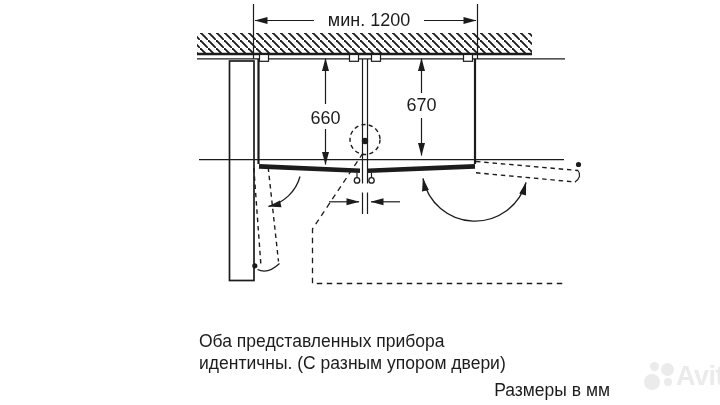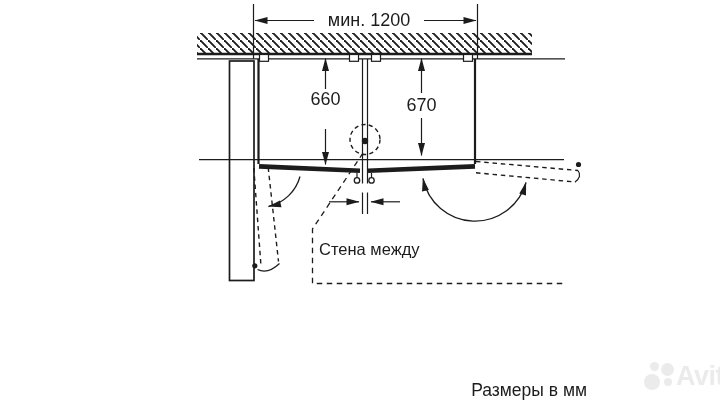--- a/index.html
+++ b/index.html
@@ -7,25 +7,25 @@
     position:relative; width:720px; height:405px; background:#ffffff;
     font-family:"Liberation Sans", sans-serif; overflow:hidden;margin-left:32px;
   }
   .stage svg { position:absolute; left:0; top:0; }
   .label {
     position:absolute; color:#1c1c1c; white-space:nowrap;
     font-family:"Liberation Sans", sans-serif;
   }
   .dim-label   { font-size:18px; text-align:center; background:#ffffff; }
   #dim-1200    { left:282px; top:10px;  width:110px; }
-  #dim-660     { left:271px; top:89px; width:45px; }
+  #dim-660     { left:271px; top:108px; width:45px; }
   #dim-590     { left:367px; top:95px;  width:45px; }
   .callout-text  { left:287px; top:240px; font-size:16.5px; line-height:19.5px; }
   .footnote-text { left:167px; top:331px; font-size:17.5px; line-height:21.5px; }
-  .units-text    { left:400px; top:380px; width:155px; text-align:right; font-size:17.5px; }
+  .units-text    { left:423px; top:380px; width:155px; text-align:right; font-size:17.5px; }
   
   .avito { position:absolute; left:606px; top:358px; width:112px; height:42px; }
   .avito .dot { position:absolute; border-radius:50%; background:#ebebeb; }
   .avito .d1 { left:6px;  top:16px; width:16px; height:16px; }
   .avito .d2 { left:12px; top:4px;  width:9px;  height:9px; }
   .avito .d3 { left:23px; top:5px;  width:13px; height:13px; }
   .avito .d4 { left:26px; top:20px; width:8px;  height:8px; }
   .avito .word {
     position:absolute; left:38px; top:3px; font-size:27px; font-weight:700;
     color:#ebebeb; letter-spacing:-0.5px;
@@ -124,24 +124,25 @@
       <circle cx="546.5" cy="164.5" r="2.6" fill="#1c1c1c" stroke="none"></circle>
       <path d="M391,178.5 A53,53 0 0 0 494,182.5" stroke-width="1.3" marker-start="url(#ah)" marker-end="url(#ah)"></path>
     </g>
   </svg>
 
   <div class="label dim-label" id="dim-1200">мин. 1200</div>
   <div class="label dim-label" id="dim-660">660</div>
   <div class="label dim-label" id="dim-590">670</div>
 
   <div class="label callout-text">
-    <div>Стена между</div>
   </div>
 
   <div class="label footnote-text">
+    <div>Оба представленных прибора</div>
+    <div>идентичны. (С разным упором двери)</div>
   </div>
 
   <div class="label units-text">Размеры в мм</div>
 
   <div class="avito">
     <span class="dot d1"></span>
     <span class="dot d2"></span>
     <span class="dot d3"></span>
     <span class="dot d4"></span>
     <span class="word">Avito</span>

